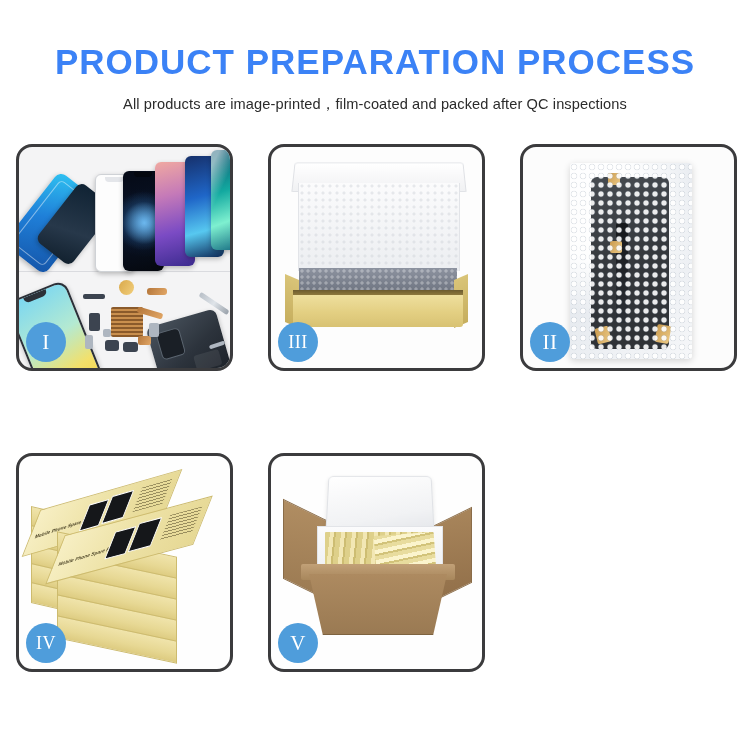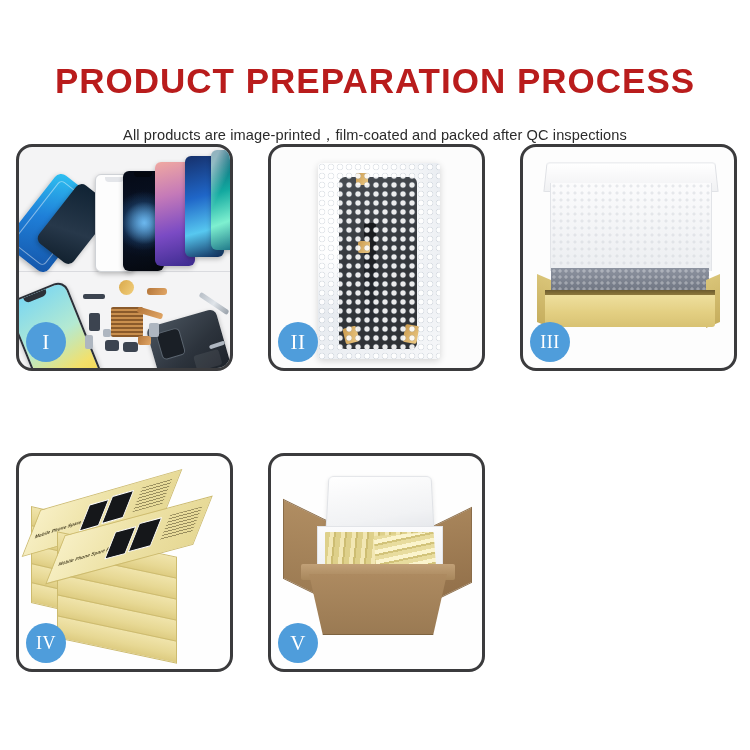--- a/index.html
+++ b/index.html
@@ -21,31 +21,31 @@
 
   
   .header {
     position: absolute;
     left: 0; top: 0;
     width: 750px;
     text-align: center;
   }
   .title {
     margin: 0;
-    padding-top: 62px;
+    padding-top: 43px;
     font-family: "Liberation Sans", sans-serif;
     font-size: 35px;
     font-weight: 700;
     letter-spacing: 1.0px;
-    color: #b91c1c;
+    color: #3b82f6;
     line-height: 1.06;
     white-space: nowrap;
   }
   .subtitle {
-    margin: 16px;
+    margin: 4px;
     padding-top: 11px;
     font-family: "Liberation Sans", sans-serif;
     font-size: 14.6px;
     font-weight: 400;
     color: #2b2b2b;
     letter-spacing: 0.1px;
     white-space: nowrap;
   }
 
   
@@ -454,50 +454,50 @@
         <div class="cmp light" style="left:66px;top:188px;width:8px;height:14px;border-radius:2px;"></div>
         <div class="cmp" style="left:104px;top:195px;width:15px;height:10px;border-radius:3px;"></div>
         <div class="cmp copper" style="left:119px;top:189px;width:13px;height:9px;"></div>
         <div class="cmp light" style="left:130px;top:176px;width:10px;height:14px;border-radius:2px;"></div>
         <div class="cmp screwdriver" style="left:178px;top:154px;width:34px;height:5px;transform:rotate(34deg);"></div>
         <div class="cmp light" style="left:190px;top:196px;width:16px;height:4px;transform:rotate(-18deg);"></div>
       </div>
       <div class="badge">I</div>
     </div>
 
+    <div class="panel p3">
+      <div class="panel-media">
+        <div class="lid"></div>
+        <div class="foamblock">
+          <div class="foamtex"></div>
+        </div>
+        <div class="greyfoam"></div>
+        <div class="boxleft"></div>
+        <div class="boxright"></div>
+        <div class="boxinner"></div>
+        <div class="boxfront"></div>
+      </div>
+      <div class="badge badge-sm">III</div>
+    </div>
+
     <div class="panel p2">
       <div class="panel-media">
         <div class="bubblebag">
           <div class="screenpanel"></div>
           <div class="flexcable"></div>
           <div class="tape" style="left:38px;top:10px;"></div>
           <div class="tape" style="left:40px;top:78px;"></div>
           <div class="tape" style="left:26px;top:164px;width:14px;height:16px;transform:rotate(-14deg);"></div>
           <div class="tape" style="left:86px;top:162px;width:14px;height:18px;transform:rotate(10deg);"></div>
           <div class="bubbles"></div>
         </div>
       </div>
       <div class="badge">II</div>
     </div>
 
-    <div class="panel p3">
-      <div class="panel-media">
-        <div class="lid"></div>
-        <div class="foamblock">
-          <div class="foamtex"></div>
-        </div>
-        <div class="greyfoam"></div>
-        <div class="boxleft"></div>
-        <div class="boxright"></div>
-        <div class="boxinner"></div>
-        <div class="boxfront"></div>
-      </div>
-      <div class="badge badge-sm">III</div>
-    </div>
-
     <div class="panel p4">
       <div class="panel-media">
         <div class="stack">
 
           <div class="sbox" style="left:4px;top:44px;width:102px;height:19px;transform:skewY(13deg);"></div>
           <div class="sbox" style="left:4px;top:63px;width:102px;height:19px;transform:skewY(13deg);"></div>
           <div class="sbox" style="left:4px;top:82px;width:102px;height:19px;transform:skewY(13deg);"></div>
           <div class="sbox" style="left:4px;top:101px;width:102px;height:19px;transform:skewY(13deg);"></div>
           <div class="sbox" style="left:4px;top:120px;width:102px;height:19px;transform:skewY(13deg);"></div>
 

